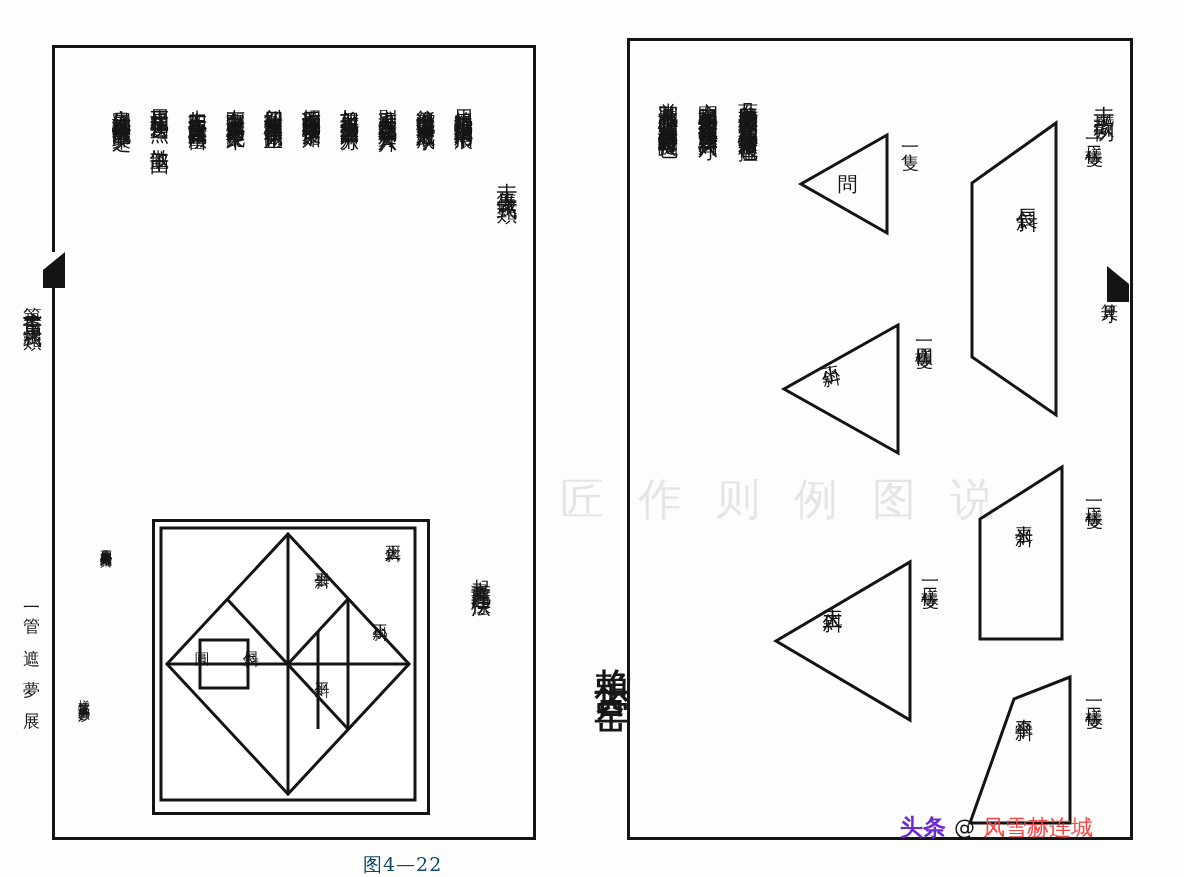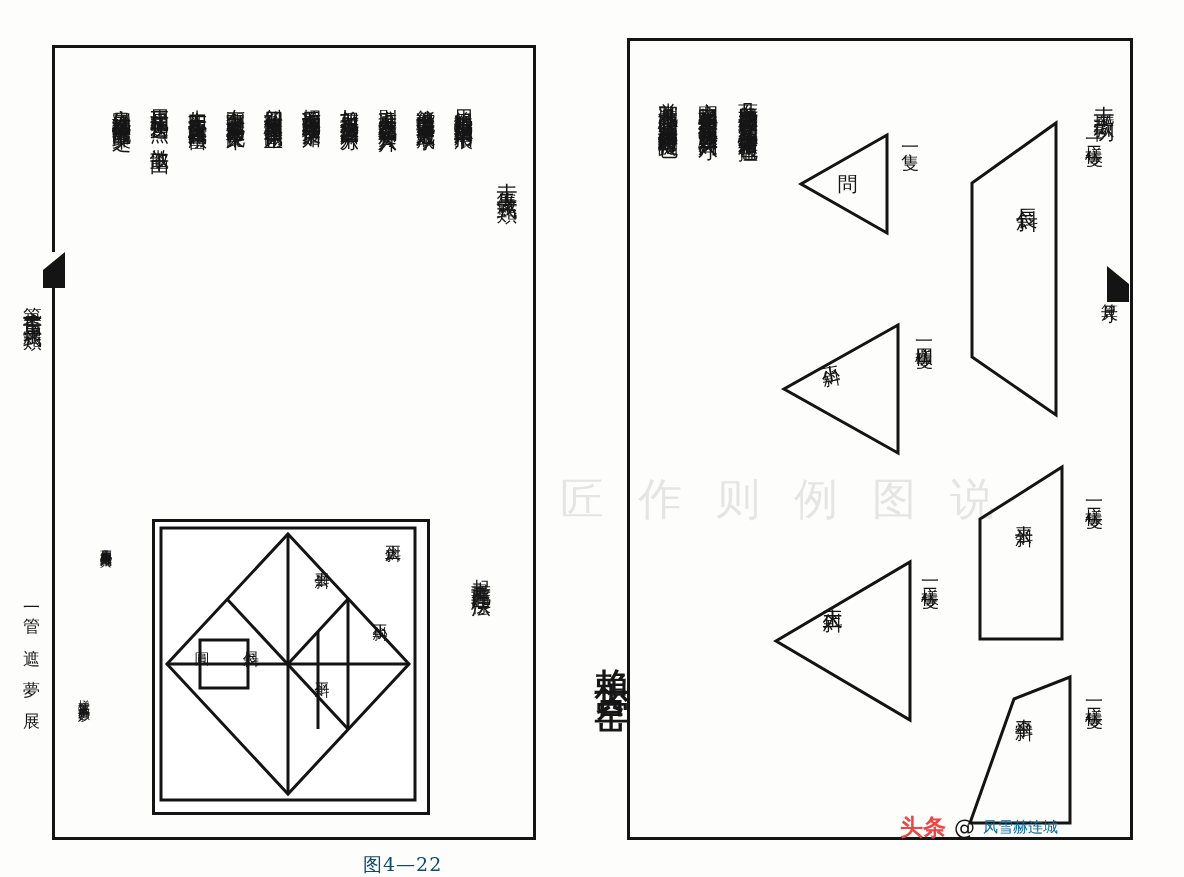--- a/index.html
+++ b/index.html
@@ -121,31 +121,31 @@
     left: 900px;
     top: 812px;
     display: flex;
     align-items: center;
     gap: 8px;
   }
   #watermark .wm-logo {
     font-family: Liberation Serif, serif;
     font-weight: bold;
     font-size: 23px;
-    color: #ef4444;
+    color: #6d28d9;
     letter-spacing: 0px;
   }
   #watermark .wm-at {
     font-size: 21px;
     color: #131313;
   }
   #watermark .wm-name {
     font-family: "DejaVu Sans", sans-serif;
-    font-size: 15px;
-    color: #0369a1;
+    font-size: 22px;
+    color: #ef4444;
     letter-spacing: 0px;
   }
 
   
   .bleed {
     position: absolute;
     opacity: 0.12;
     font-family: "DejaVu Serif", serif;
     font-size: 44px;
     letter-spacing: 10px;

